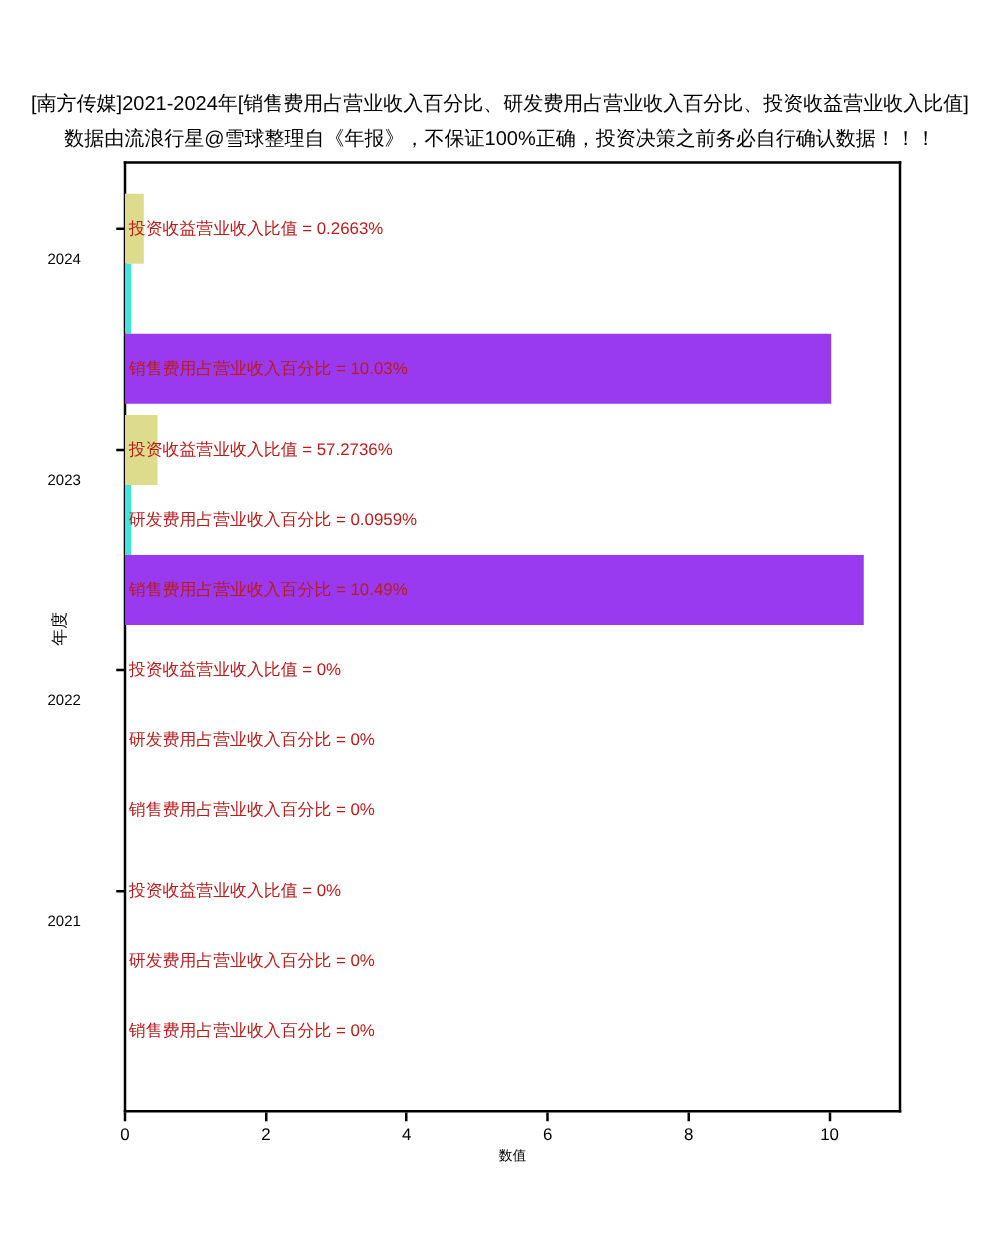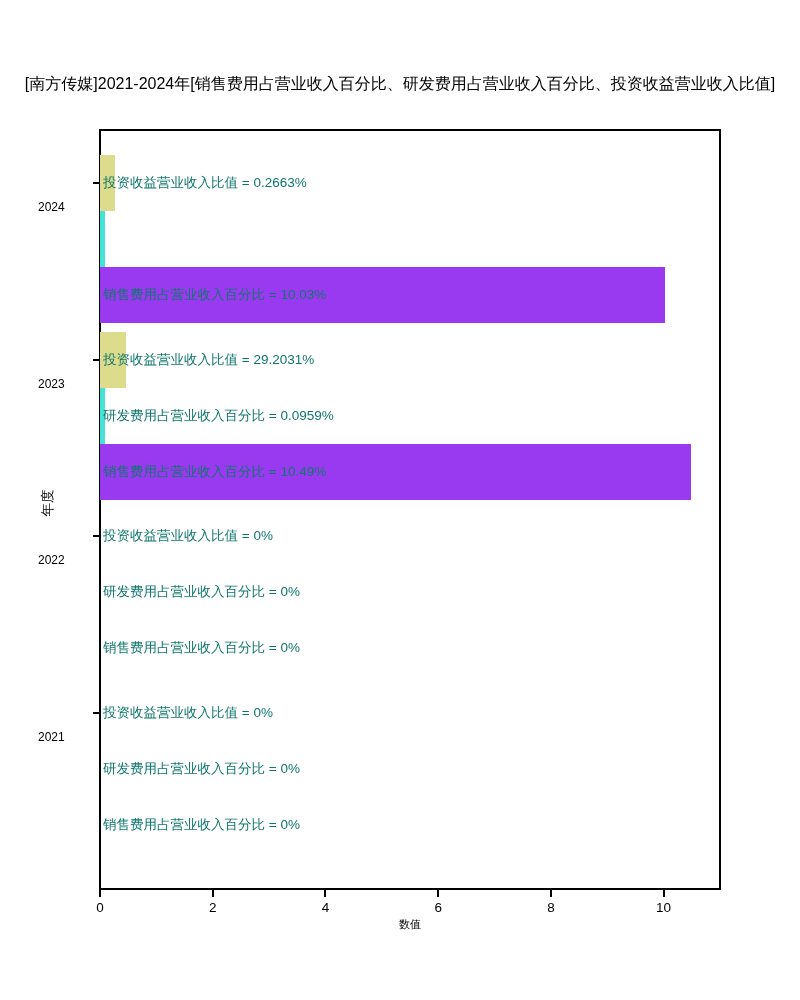--- a/index.html
+++ b/index.html
@@ -24,21 +24,21 @@
   .spine-left   { left: 99px;  top: 129px; width: 2px;   height: 761px; }
   .spine-right  { left: 719px; top: 129px; width: 2px;   height: 761px; }
   .spine-top    { left: 99px;  top: 129px; width: 622px; height: 2px; }
   .spine-bottom { left: 99px;  top: 888px; width: 622px; height: 2px; }
 
   .plot-area { position: absolute; left: 100px; top: 130px; width: 620px; height: 758px; }
 
   .bar { position: absolute; left: 0; height: 56px; }
   .bar-label {
     position: absolute; left: 3px; height: 18px; line-height: 18px;
-    font-size: 13.5px; white-space: nowrap; color: #0f766e;
+    font-size: 13.5px; white-space: nowrap; color: #b91c1c;
   }
 
   .y-tick-mark { position: absolute; width: 7px; height: 2px; background: #000; }
   .y-tick-label {
     position: absolute; width: 52px; 
     font-size: 12px; line-height: 16px; margin-top: 24px;
   }
   .x-tick-mark { position: absolute; width: 2px; height: 7px; background: #000; }
   .x-tick-label {
     position: absolute; width: 40px; text-align: center;
@@ -55,35 +55,36 @@
     font-size: 13.5px; white-space: nowrap;
   }
 </style>
 </head>
 <body>
 
 <div class="figure">
 
   <div class="chart-title">
     <div>[南方传媒]2021-2024年[销售费用占营业收入百分比、研发费用占营业收入百分比、投资收益营业收入比值]</div>
+    <div>数据由流浪行星@雪球整理自《年报》，不保证100%正确，投资决策之前务必自行确认数据！！！</div>
   </div>
 
   <div class="spine spine-left"></div>
   <div class="spine spine-right"></div>
   <div class="spine spine-top"></div>
   <div class="spine spine-bottom"></div>
 
   <div class="plot-area">
       <div class="bar" style="top: 25px; width: 15.0096px; background: rgb(220, 220, 140);"></div>
       <div class="bar-label" style="top: 44px;">投资收益营业收入比值 = 0.2663%</div>
       <div class="bar" style="top: 81px; width: 5.456px; background: rgb(69, 226, 216);"></div>
       <div class="bar" style="top: 137px; width: 565.327px; background: rgb(154, 58, 240);"></div>
       <div class="bar-label" style="top: 156px; text-align: center;">销售费用占营业收入百分比 = 10.03%</div>
       <div class="bar" style="top: 201.7px; width: 26.4345px; background: rgb(220, 220, 140);"></div>
-      <div class="bar-label" style="top: 220.7px;">投资收益营业收入比值 = 29.2031%</div>
+      <div class="bar-label" style="top: 220.7px;">投资收益营业收入比值 = 57.2736%</div>
       <div class="bar" style="top: 257.7px; width: 5.40527px; background: rgb(69, 226, 216);"></div>
       <div class="bar-label" style="top: 276.7px;">研发费用占营业收入百分比 = 0.0959%</div>
       <div class="bar" style="top: 313.7px; width: 591.255px; background: rgb(154, 58, 240);"></div>
       <div class="bar-label" style="top: 332.7px;">销售费用占营业收入百分比 = 10.49%</div>
       <div class="bar-label" style="top: 397.4px;">投资收益营业收入比值 = 0%</div>
       <div class="bar-label" style="top: 453.4px;">研发费用占营业收入百分比 = 0%</div>
       <div class="bar-label" style="top: 509.4px;">销售费用占营业收入百分比 = 0%</div>
       <div class="bar-label" style="top: 574.1px;">投资收益营业收入比值 = 0%</div>
       <div class="bar-label" style="top: 630.1px;">研发费用占营业收入百分比 = 0%</div>
       <div class="bar-label" style="top: 686.1px;">销售费用占营业收入百分比 = 0%</div>

